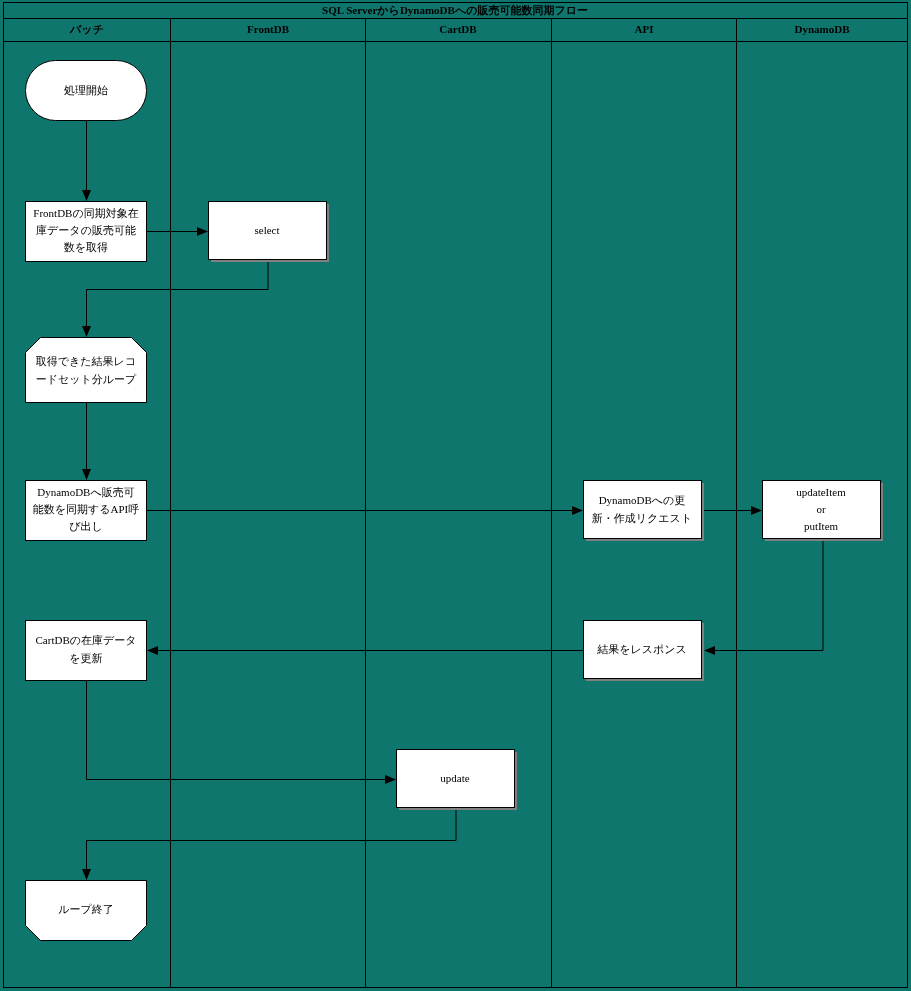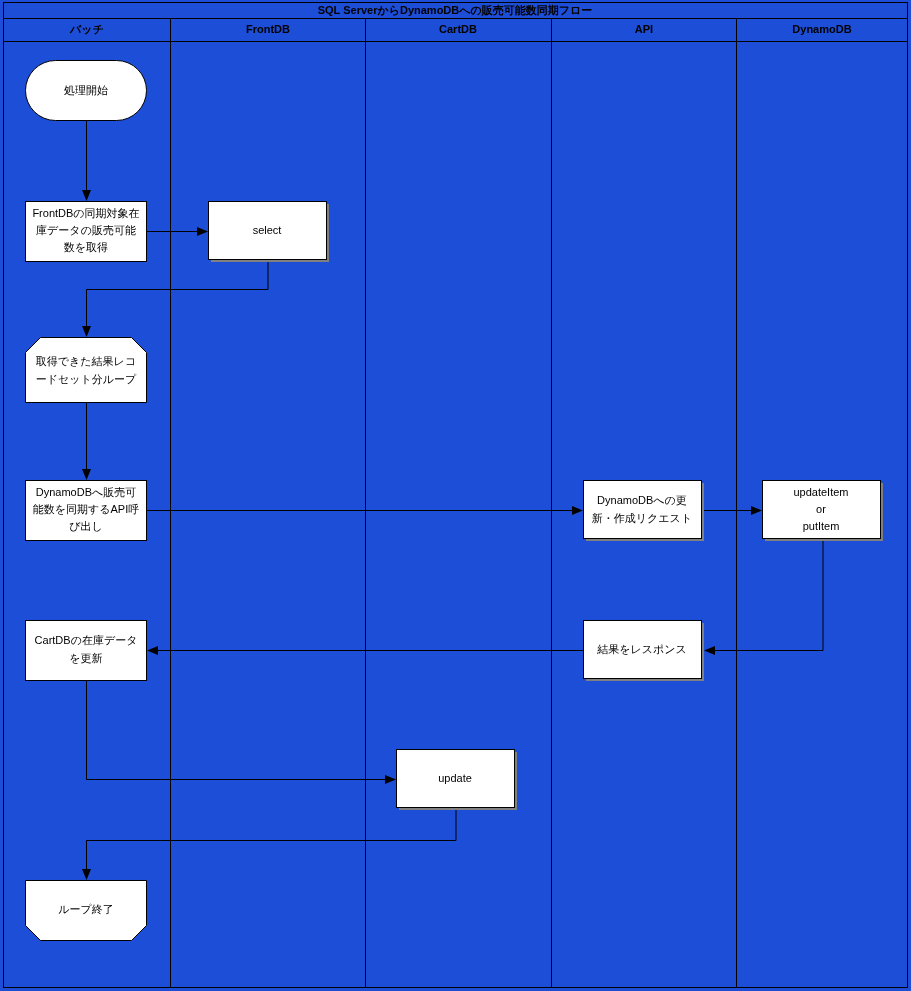--- a/index.html
+++ b/index.html
@@ -7,22 +7,23 @@
     padding: 0;
     background: #ffffff;
   }
   body {
     font-family: "Liberation Sans", "DejaVu Sans", sans-serif;
   }
   #canvas {
     position: relative;
     width: 911px;
     height: 991px;
-    background: #1d4ed8;
+    background: #0f766e;
     overflow: hidden;
+    font-family: Liberation Serif, serif;
   }
   svg#diagram {
     position: absolute;
     top: 0;
     left: 0;
     width: 911px;
     height: 991px;
   }
   .frame-line {
     fill: none;

